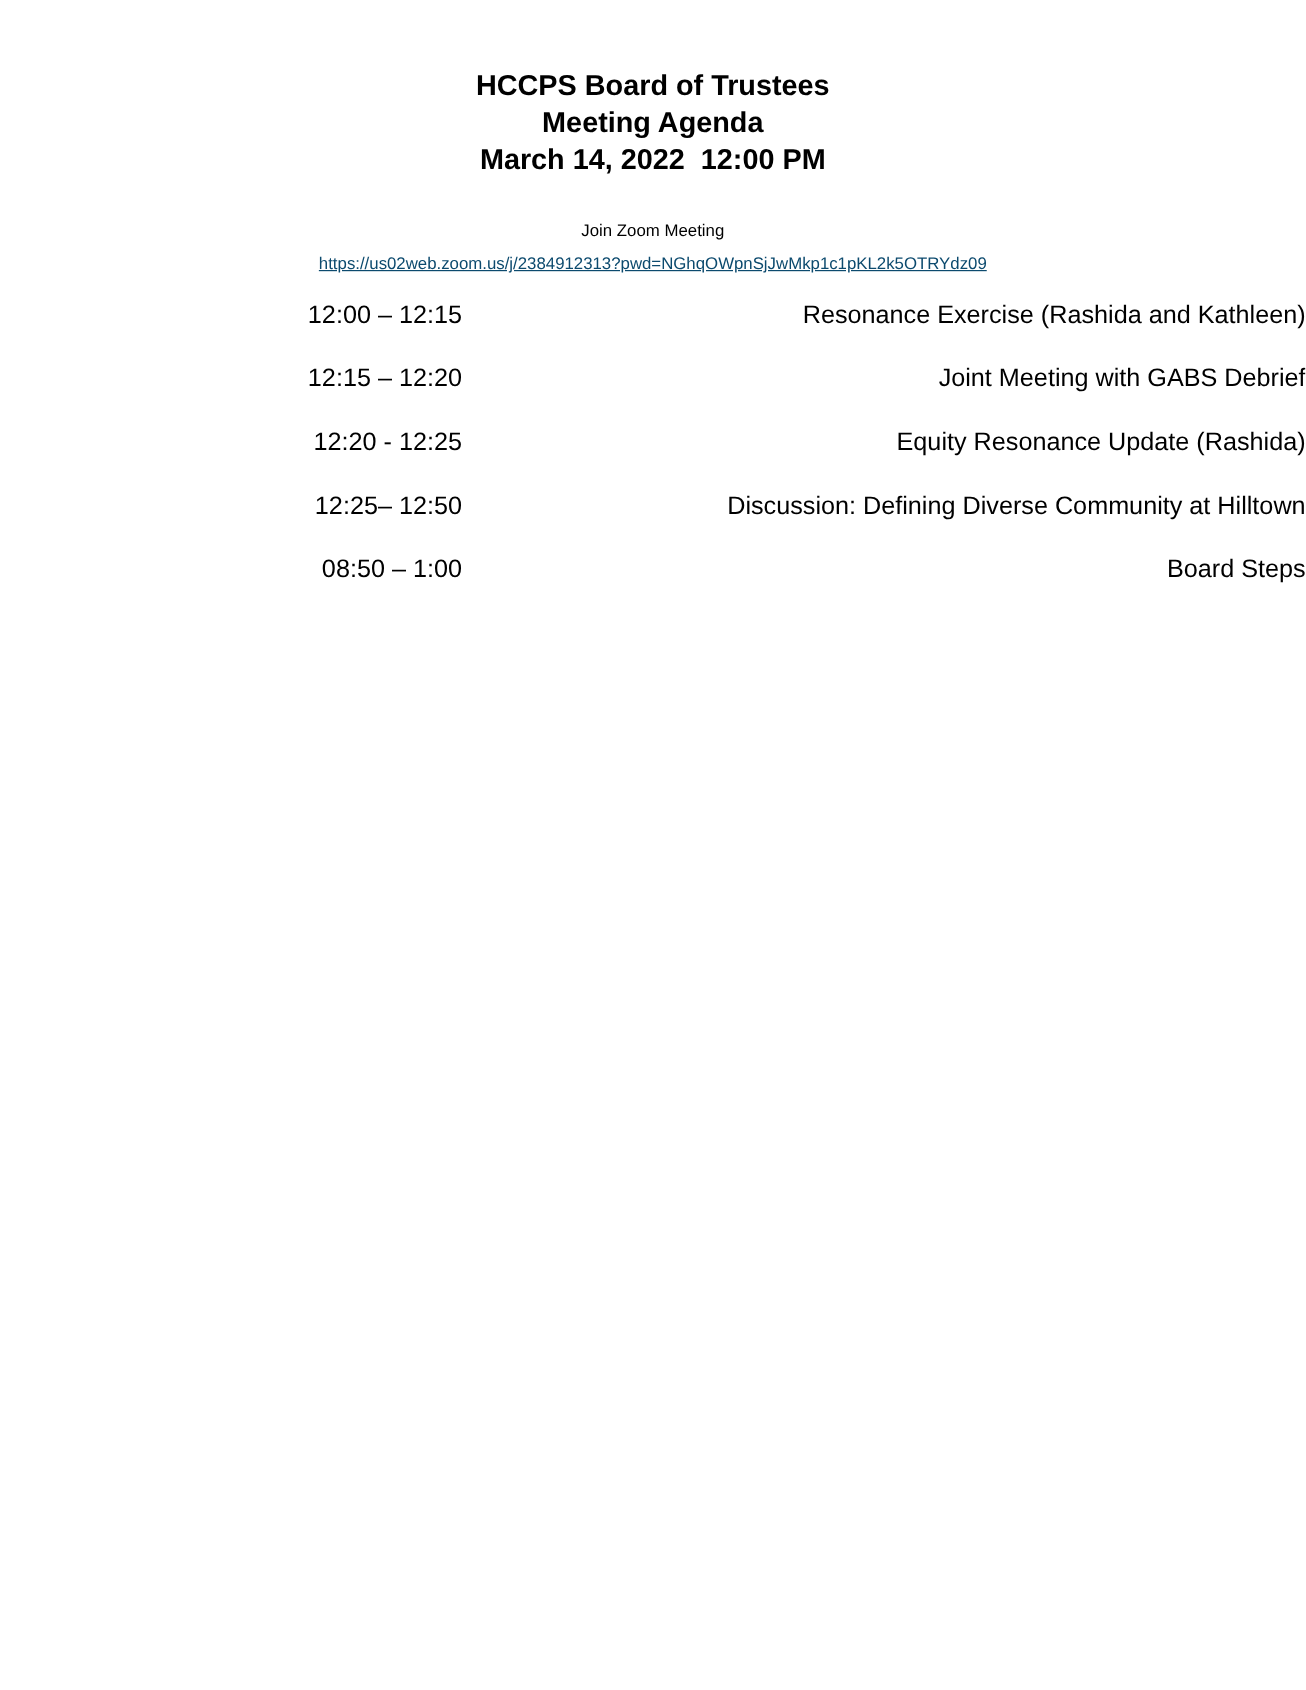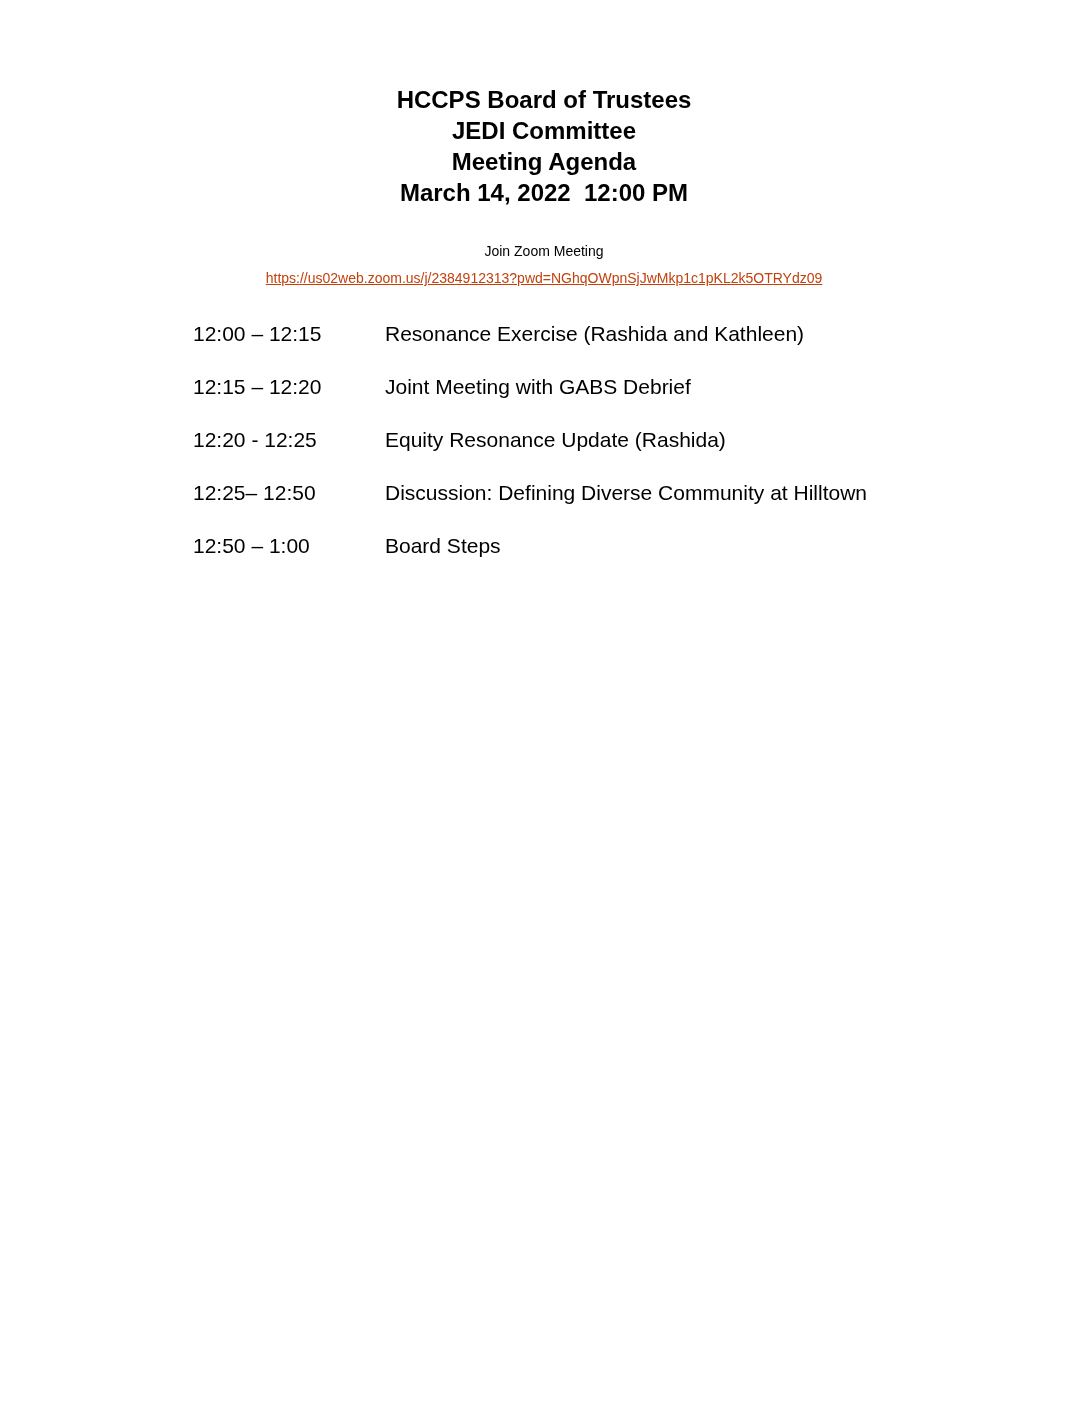--- a/index.html
+++ b/index.html
@@ -12,41 +12,41 @@
     width: 1088px;
     height: 1408px;
     background: #ffffff;
     font-family: "Liberation Sans", sans-serif;
     color: #000000;
     overflow: hidden;
   }
   .title-block {
     padding-top: 56px;
     text-align: center;
-    margin-top: 28px;
   }
   .title-line {
     font-weight: bold;
     font-size: 24px;
     line-height: 31px;
     white-space: pre-wrap;
   }
   .zoom-block {
     margin-top: 30px;
     text-align: center;
     font-size: 14px;
     line-height: 27px;
   }
   .zoom-link {
-    color: #c2410c;
+    color: #0c4a6e;
     text-decoration: underline;
     cursor: pointer;
   }
   .agenda {
-    margin-top: 28px;
+    margin-top: 16px;
+    text-align: right;
   }
   .agenda-row {
     display: flex;
     padding-left: 193px;
     font-size: 21px;
     line-height: 27px;
     margin-bottom: 26px;
     white-space: pre-wrap;
   }
   .agenda-time {
@@ -57,21 +57,20 @@
     flex: 1 1 auto;
   }
 </style>
 </head>
 <body>
 
 <div class="page">
 
   <div class="title-block">
     <div class="title-line">HCCPS Board of Trustees</div>
-    <div class="title-line">JEDI Committee</div>
     <div class="title-line">Meeting Agenda</div>
     <div class="title-line">March 14, 2022  12:00 PM</div>
   </div>
 
   <div class="zoom-block">
     <div>Join Zoom Meeting</div>
     <div>
       <a class="zoom-link">https://us02web.zoom.us/j/2384912313?pwd=NGhqOWpnSjJwMkp1c1pKL2k5OTRYdz09</a>
     </div>
   </div>
@@ -87,18 +86,18 @@
     </div>
     <div class="agenda-row">
       <span class="agenda-time">12:20 - 12:25</span>
       <span class="agenda-item">Equity Resonance Update (Rashida)</span>
     </div>
     <div class="agenda-row">
       <span class="agenda-time">12:25– 12:50</span>
       <span class="agenda-item">Discussion: Defining Diverse Community at Hilltown</span>
     </div>
     <div class="agenda-row">
-      <span class="agenda-time">12:50 – 1:00</span>
+      <span class="agenda-time">08:50 – 1:00</span>
       <span class="agenda-item">Board Steps</span>
     </div>
   </div>
 
 </div>
 
 </body></html>

